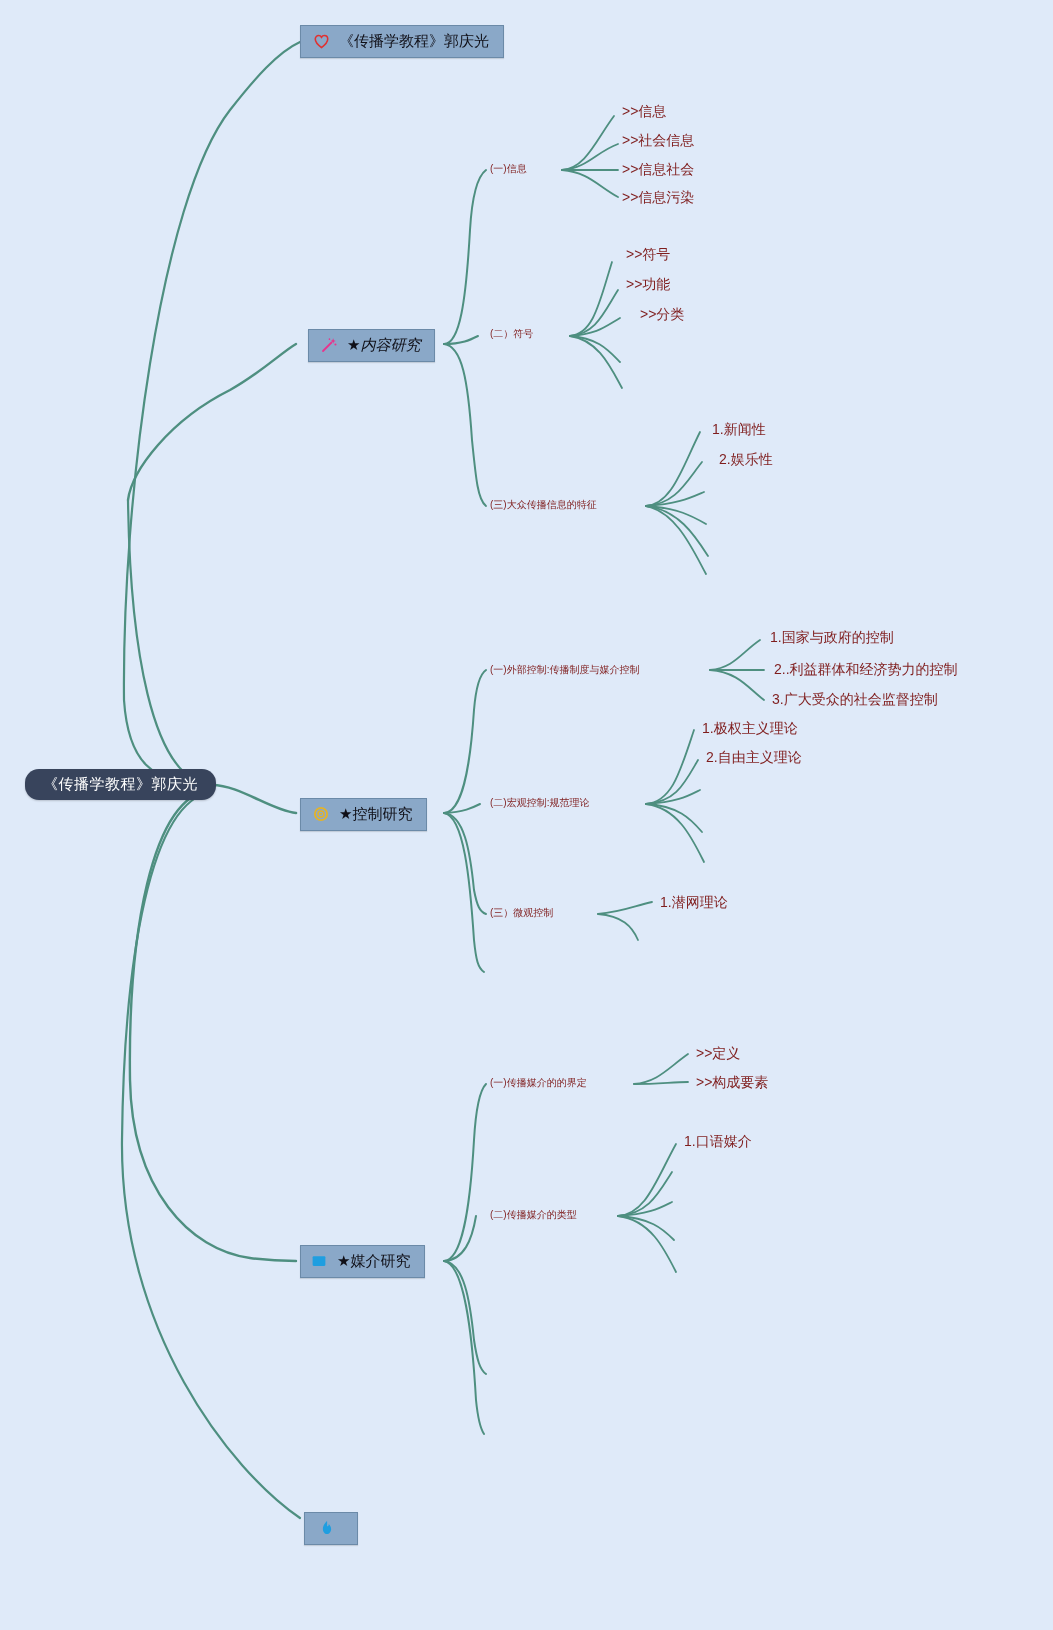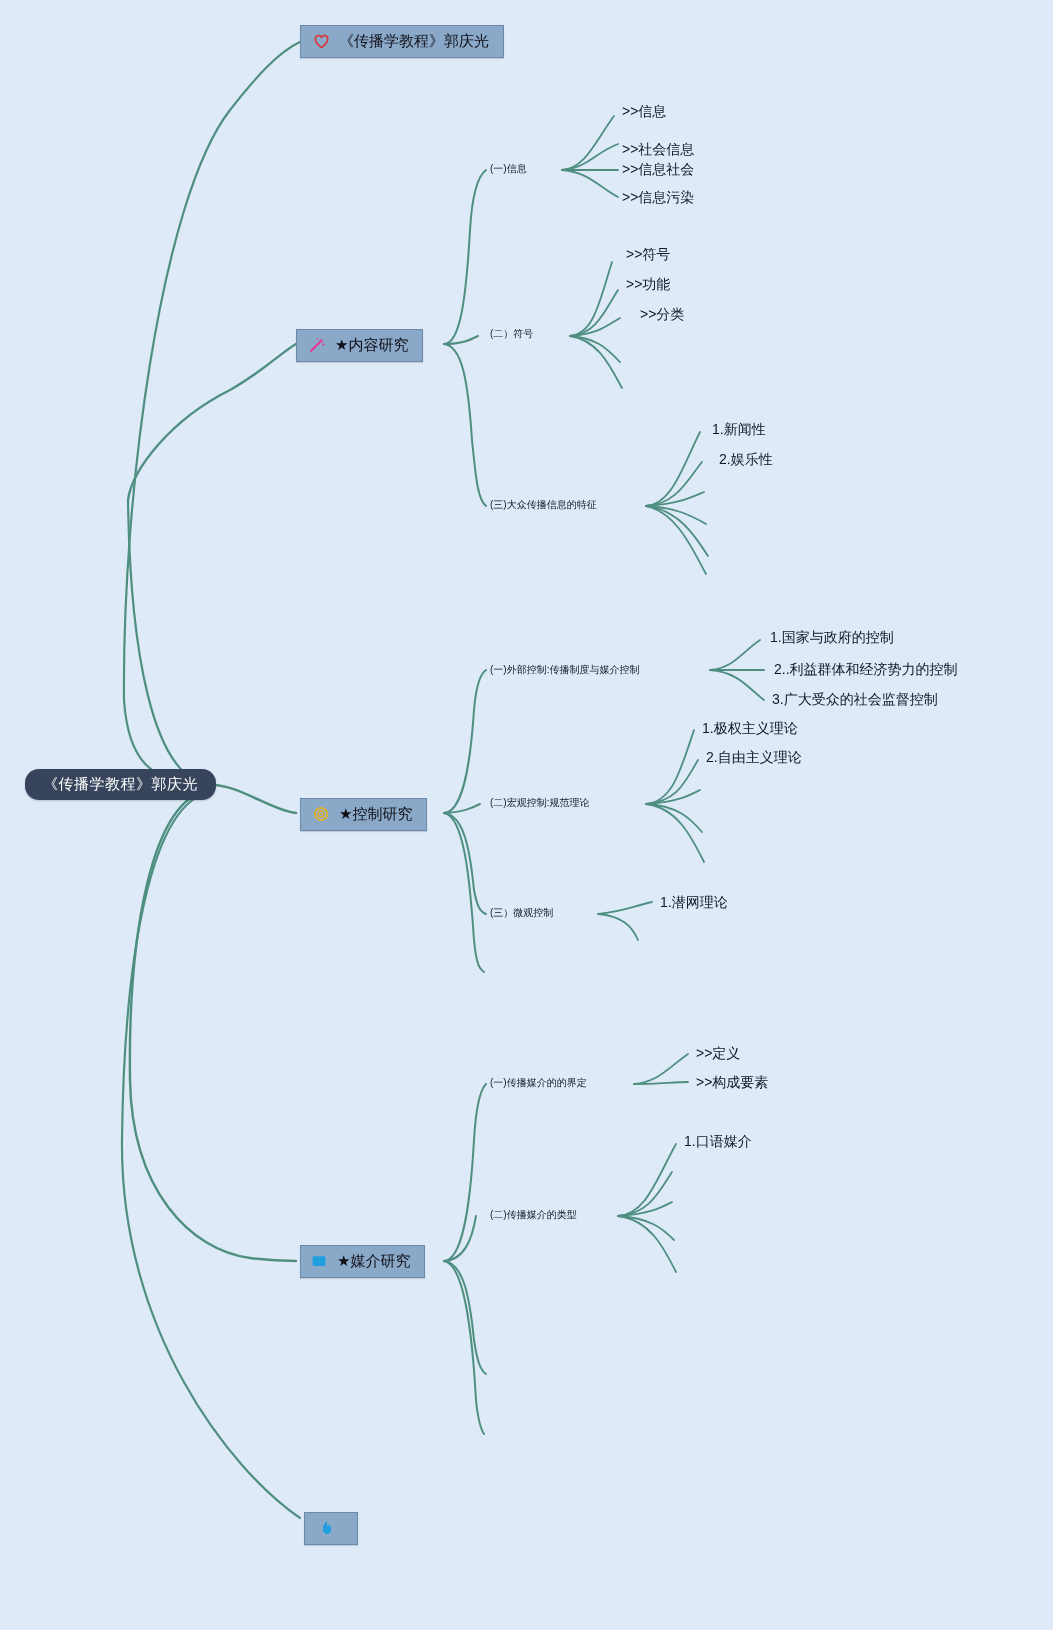--- a/index.html
+++ b/index.html
@@ -66,21 +66,21 @@
     justify-content: center;
     width: 20px;
     height: 20px;
     flex: 0 0 20px;
   }
   .branch-label {
     font-size: 15px;
   }
   
   .text-node {
-    color: #0f172a;
+    color: #7f1d1d;
     font-size: 14px;
     line-height: 18px;
   }
   .text-node.lvl2 { font-size: 10px; }
   .text-node.lvl3 { font-size: 14px; }
 </style>
 </head>
 <body>
 
 <div id="canvas">
@@ -162,21 +162,21 @@
 
   <div class="node branch-node" style="left:300px; top:25px;">
     <span class="branch-icon">
       <svg viewBox="0 0 24 24" width="17" height="17" fill="none" stroke="#e03131" stroke-width="2.2">
         <path d="M12 20.5 C12 20.5 3.2 14.4 3.2 8.6 C3.2 5.6 5.5 3.6 8 3.6 C9.8 3.6 11.2 4.6 12 6 C12.8 4.6 14.2 3.6 16 3.6 C18.5 3.6 20.8 5.6 20.8 8.6 C20.8 14.4 12 20.5 12 20.5 Z"></path>
       </svg>
     </span>
     <span class="branch-label">《传播学教程》郭庆光</span>
   </div>
 
-  <div class="node branch-node" style="left:296px; top:329px;">
+  <div class="node branch-node" style="left:308px; top:329px;font-style:italic;">
     <span class="branch-icon">
       <svg viewBox="0 0 24 24" width="18" height="18">
         <g stroke="#e8348c" stroke-width="2.4" stroke-linecap="round">
           <line x1="4" y1="20" x2="15" y2="9"></line>
         </g>
         <g fill="#e8348c">
           <path d="M17.5 3 L18.5 5.6 L21 6.6 L18.5 7.6 L17.5 10.2 L16.5 7.6 L14 6.6 L16.5 5.6 Z"></path>
           <circle cx="20.6" cy="11.4" r="1.4"></circle>
           <circle cx="12.6" cy="4.2" r="1.1"></circle>
         </g>
@@ -220,21 +220,21 @@
   <div class="node text-node lvl2" style="left:490px; top:325px;">
     <span>(二）符号</span>
   </div>
   <div class="node text-node lvl2" style="left:490px; top:496px;">
     <span>(三)大众传播信息的特征</span>
   </div>
 
   <div class="node text-node lvl3" style="left:622px; top:102px;">
     <span>&gt;&gt;信息</span>
   </div>
-  <div class="node text-node lvl3" style="left:622px; top:140px;text-align:center;">
+  <div class="node text-node lvl3" style="left:622px; top:131px;text-align:center;">
     <span>&gt;&gt;社会信息</span>
   </div>
   <div class="node text-node lvl3" style="left:622px; top:160px;">
     <span>&gt;&gt;信息社会</span>
   </div>
   <div class="node text-node lvl3" style="left:622px; top:188px;">
     <span>&gt;&gt;信息污染</span>
   </div>
 
   <div class="node text-node lvl3" style="left:626px; top:245px;">

